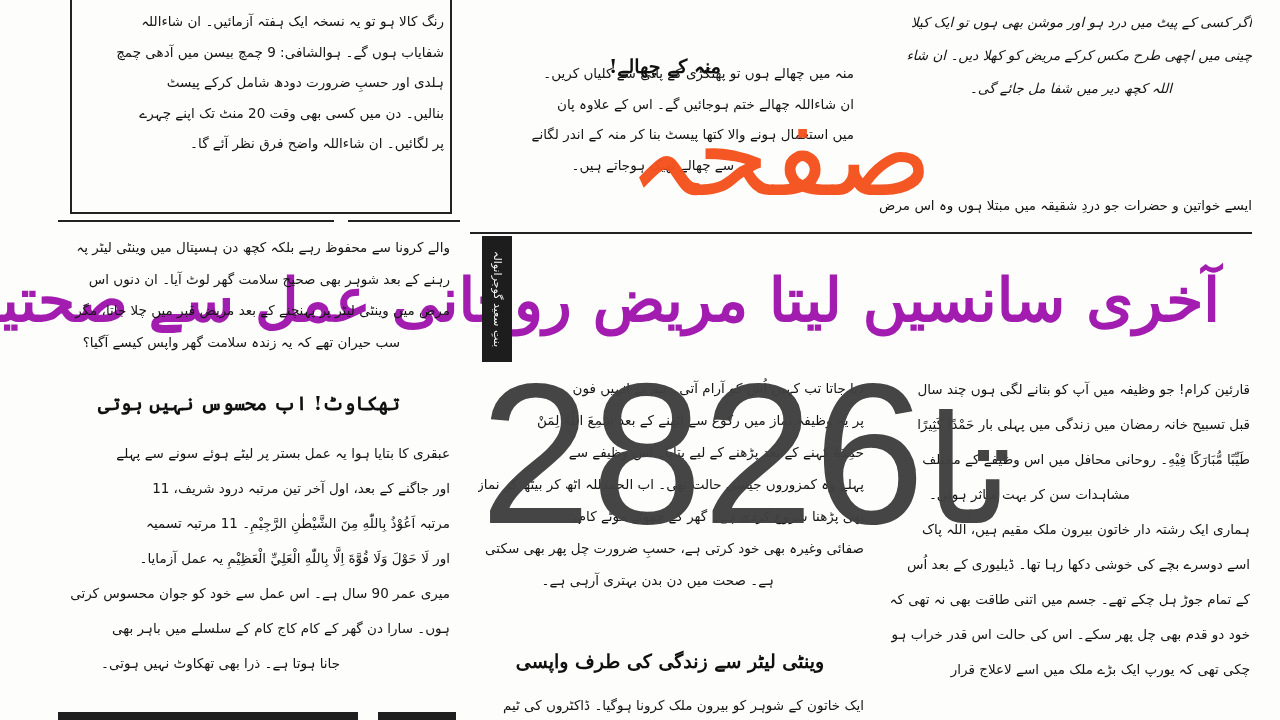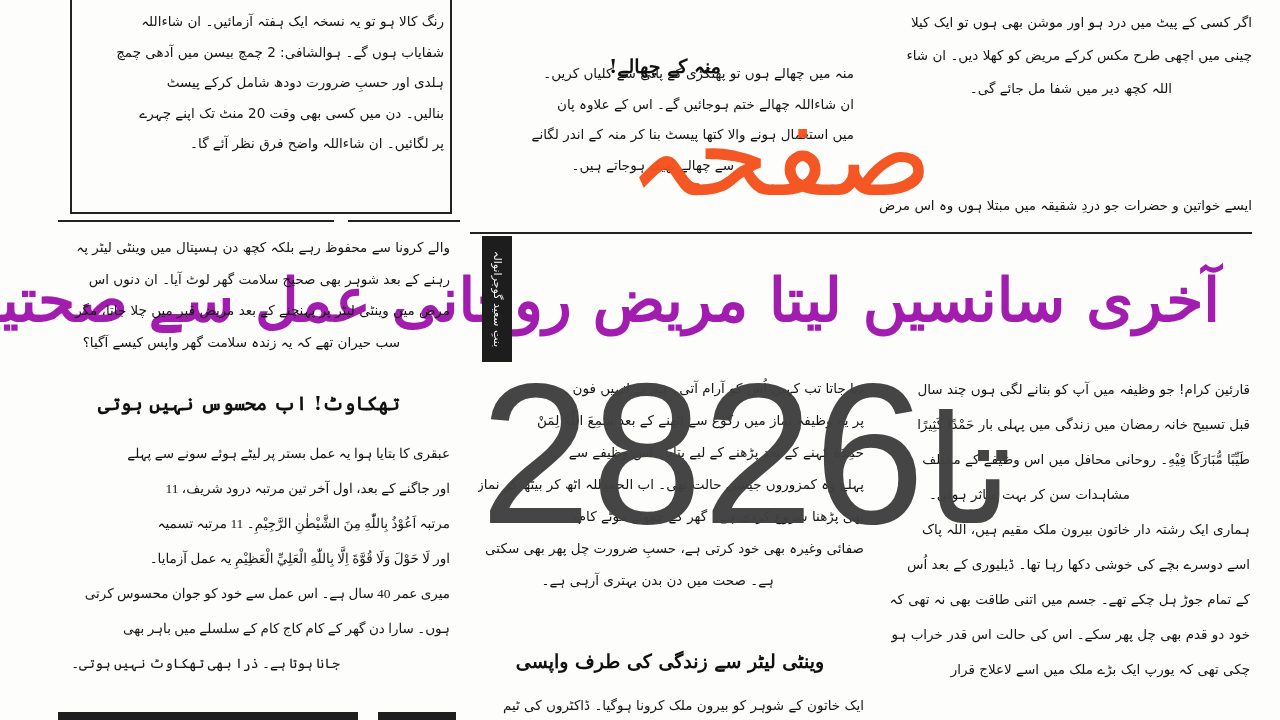--- a/index.html
+++ b/index.html
@@ -142,37 +142,37 @@
   }
 </style>
 </head>
 <body>
 
 <div class="page">
 
   <div class="box-top-left"></div>
   <div class="col-text" style="left:80px; top:6px; width:364px;">
     <p class="rtl">رنگ کالا ہو تو یہ نسخہ ایک ہفتہ آزمائیں۔ ان شاءاللہ</p>
-    <p class="rtl">شفایاب ہوں گے۔ ہوالشافی: 2 چمچ بیسن میں آدھی چمچ</p>
+    <p class="rtl">شفایاب ہوں گے۔ ہوالشافی: 9 چمچ بیسن میں آدھی چمچ</p>
     <p class="rtl">ہلدی اور حسبِ ضرورت دودھ شامل کرکے پیسٹ</p>
     <p class="rtl">بنالیں۔ دن میں کسی بھی وقت 20 منٹ تک اپنے چہرے</p>
     <p class="rtl">پر لگائیں۔ ان شاءاللہ واضح فرق نظر آئے گا۔</p>
   </div>
   <div class="hline" style="left:58px; top:220px; width:276px;"></div>
   <div class="hline" style="left:348px; top:220px; width:112px;"></div>
 
   <div class="subhead" style="left:500px; top:14px; width:330px;margin-top:41px;">منہ کے چھالے!</div>
   <div class="col-text" style="left:484px; top:58px; width:370px;">
     <p class="rtl">منہ میں چھالے ہوں تو پھٹکڑی کے پانی سے کلیاں کریں۔</p>
     <p class="rtl">ان شاءاللہ چھالے ختم ہوجائیں گے۔ اس کے علاوہ پان</p>
     <p class="rtl">میں استعمال ہونے والا کتھا پیسٹ بنا کر منہ کے اندر لگانے</p>
     <p class="rtl" style="padding-right:120px;">سے چھالے ٹھیک ہوجاتے ہیں۔</p>
   </div>
 
-  <div class="col-text" style="left:880px; top:6px; width:372px; line-height:33px;">
+  <div class="col-text" style="left:880px; top:6px; width:372px; line-height:33px;font-style:italic;">
     <p class="rtl">اگر کسی کے پیٹ میں درد ہو اور موشن بھی ہوں تو ایک کیلا</p>
     <p class="rtl">چینی میں اچھی طرح مکس کرکے مریض کو کھلا دیں۔ ان شاء</p>
     <p class="rtl" style="padding-right:80px;">اللہ کچھ دیر میں شفا مل جائے گی۔</p>
   </div>
   <div class="col-text" style="left:876px; top:190px; width:376px;">
     <p class="rtl">ایسے خواتین و حضرات جو دردِ شقیقہ میں مبتلا ہوں وہ اس مرض</p>
   </div>
 
   <div class="hline" style="left:470px; top:232px; width:782px;"></div>
 
@@ -205,26 +205,26 @@
     <p class="rtl">ایک خاتون کے شوہر کو بیرون ملک کرونا ہوگیا۔ ڈاکٹروں کی ٹیم</p>
   </div>
 
   <div class="col-text" style="left:58px; top:232px; width:392px; line-height:31.5px;">
     <p class="rtl">والے کرونا سے محفوظ رہے بلکہ کچھ دن ہسپتال میں وینٹی لیٹر پہ</p>
     <p class="rtl">رہنے کے بعد شوہر بھی صحیح سلامت گھر لوٹ آیا۔ ان دنوں اس</p>
     <p class="rtl">مرض میں وینٹی لیٹر پر پہنچنے کے بعد مریض قبر میں چلا جاتا، مگر</p>
     <p class="rtl" style="padding-right:50px;">سب حیران تھے کہ یہ زندہ سلامت گھر واپس کیسے آگیا؟</p>
   </div>
   <div class="subhead" style="left:100px; top:392px; width:300px;">تھکاوٹ! اب محسوس نہیں ہوتی</div>
-  <div class="col-text" style="left:58px; top:436px; width:392px; line-height:35px;font-family:Liberation Serif, serif;">
+  <div class="col-text" style="left:58px; top:436px; width:392px; line-height:35px;">
     <p class="rtl">عبقری کا بتایا ہوا یہ عمل بستر پر لیٹے ہوئے سونے سے پہلے</p>
     <p class="rtl">اور جاگنے کے بعد، اول آخر تین مرتبہ درود شریف، 11</p>
     <p class="rtl">مرتبہ اَعُوْذُ بِاللّٰهِ مِنَ الشَّيْطٰنِ الرَّجِيْمِ۔ 11 مرتبہ تسمیہ</p>
     <p class="rtl">اور لَا حَوْلَ وَلَا قُوَّةَ اِلَّا بِاللّٰهِ الْعَلِيِّ الْعَظِيْمِ یہ عمل آزمایا۔</p>
-    <p class="rtl">میری عمر 40 سال ہے۔ اس عمل سے خود کو جوان محسوس کرتی</p>
+    <p class="rtl">میری عمر 90 سال ہے۔ اس عمل سے خود کو جوان محسوس کرتی</p>
     <p class="rtl">ہوں۔ سارا دن گھر کے کام کاج کام کے سلسلے میں باہر بھی</p>
     <p class="rtl" style="padding-right:110px;">جانا ہوتا ہے۔ ذرا بھی تھکاوٹ نہیں ہوتی۔</p>
   </div>
 
   <div class="bottom-bar" style="left:58px; width:300px;"></div>
   <div class="bottom-bar" style="left:378px; width:78px;"></div>
 
   <div class="overlay-word">صفحہ</div>
   <div class="overlay-range">
     <span>28</span><span class="sep">تا</span><span>26</span>

